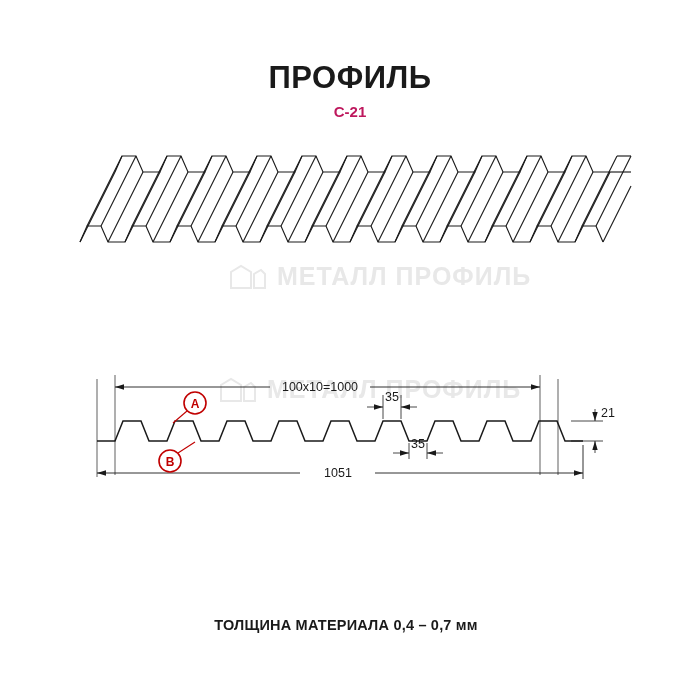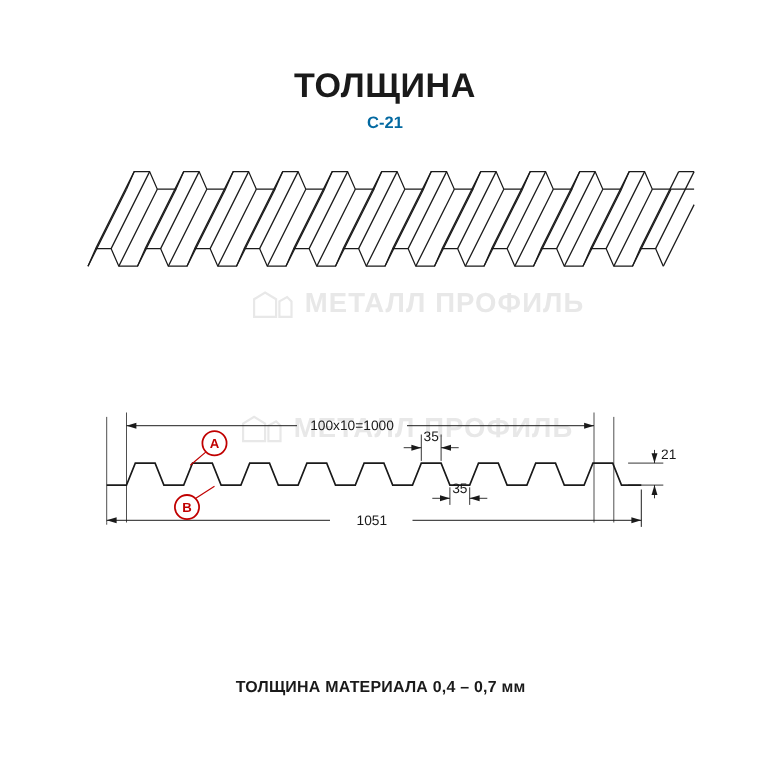--- a/index.html
+++ b/index.html
@@ -30,21 +30,21 @@
     color: #1a1a1a;
   }
   .subtitle {
     position: absolute;
     top: 103px;
     left: 0;
     width: 700px;
     text-align: center;
     font-size: 15px;
     font-weight: bold;
-    color: #0369a1;
+    color: #be185d;
   }
 
   
   .watermark {
     position: absolute;
     display: flex;
     gap: 9px;
     color: #e8e8e8;
     font-size: 25px;
     font-weight: bold;
@@ -96,21 +96,21 @@
     font-family: "Liberation Sans", sans-serif;
     font-size: 12.5px;
     fill: #1a1a1a;
   }
 </style>
 </head>
 <body>
 
 <div id="page">
 
-  <div class="title">ТОЛЩИНА</div>
+  <div class="title">ПРОФИЛЬ</div>
   <div class="subtitle">С-21</div>
 
   <svg class="svg-iso" width="560" height="130" viewBox="0 0 560 130">
     <g fill="none" stroke="#1a1a1a" stroke-width="1.15" stroke-linejoin="miter">
 
       <path d="M40,22 L47,6 L61,6 L68,22 L85,22 L92,6 L106,6 L113,22 L130,22 L137,6 L151,6 L158,22
                L175,22 L182,6 L196,6 L203,22 L220,22 L227,6 L241,6 L248,22 L265,22 L272,6 L286,6 L293,22
                L310,22 L317,6 L331,6 L338,22 L355,22 L362,6 L376,6 L383,22 L400,22 L407,6 L421,6 L428,22
                L445,22 L452,6 L466,6 L473,22 L490,22 L497,6 L511,6 L518,22 L535,22"></path>
 

